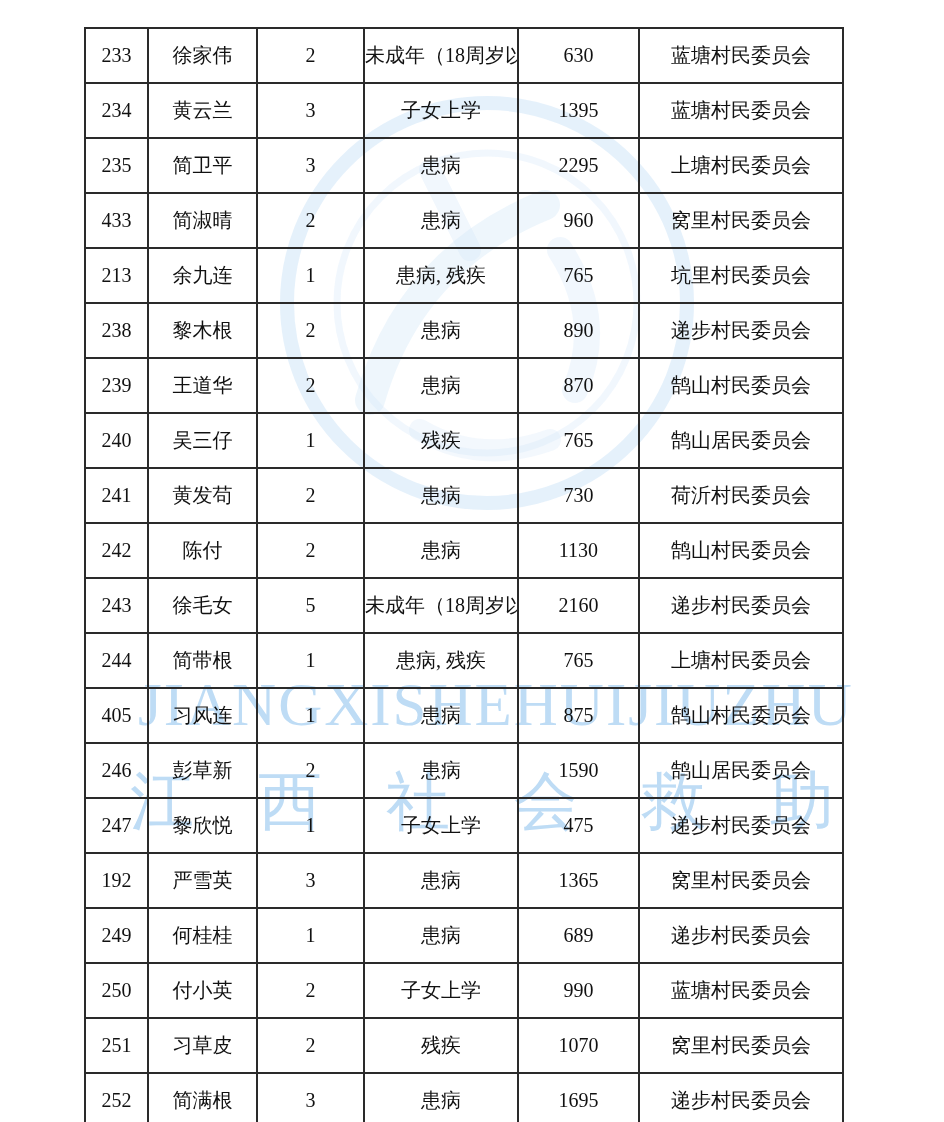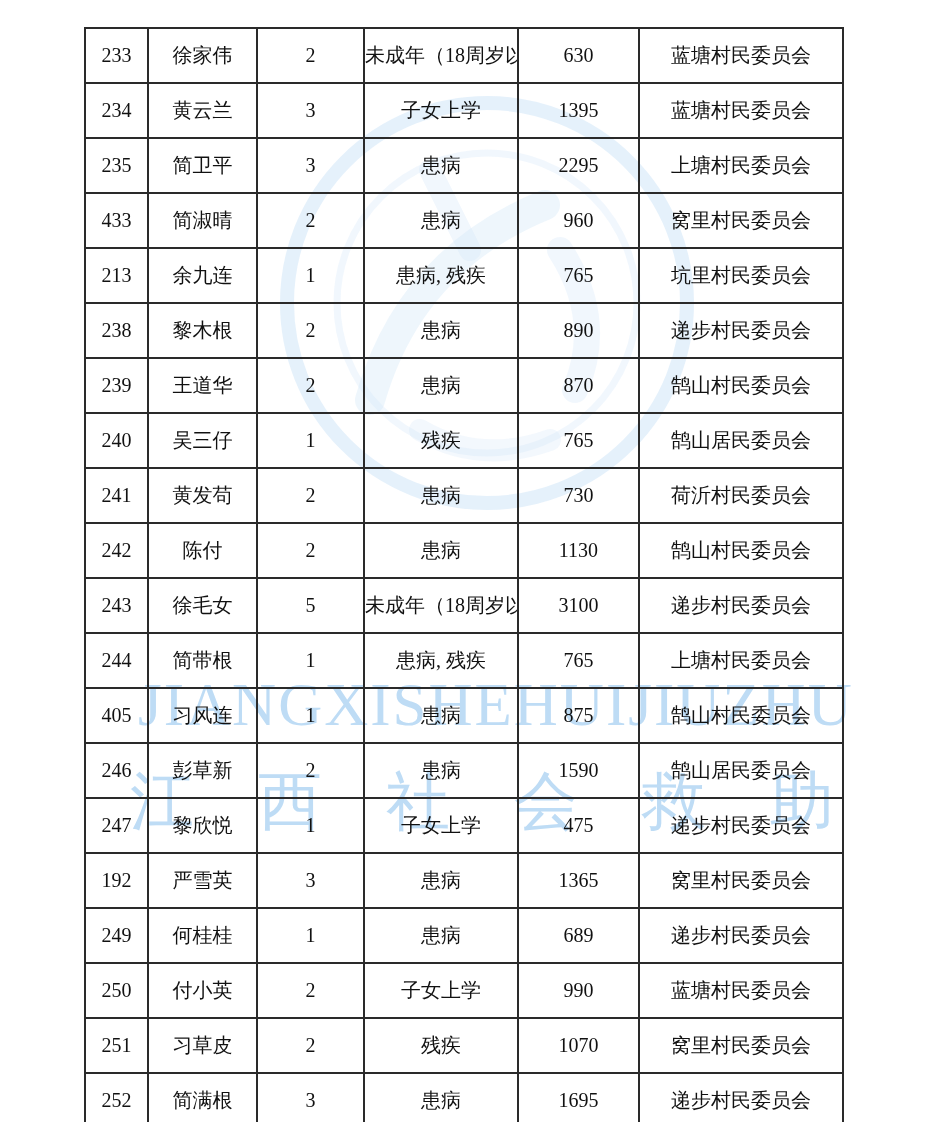--- a/index.html
+++ b/index.html
@@ -179,21 +179,21 @@
           <td>2</td>
           <td>患病</td>
           <td>1130</td>
           <td>鹄山村民委员会</td>
         </tr>
         <tr>
           <td>243</td>
           <td>徐毛女</td>
           <td>5</td>
           <td>未成年（18周岁以</td>
-          <td>3100</td>
+          <td>2160</td>
           <td>递步村民委员会</td>
         </tr>
         <tr>
           <td>244</td>
           <td>简带根</td>
           <td>1</td>
           <td>患病, 残疾</td>
           <td>765</td>
           <td>上塘村民委员会</td>
         </tr>

